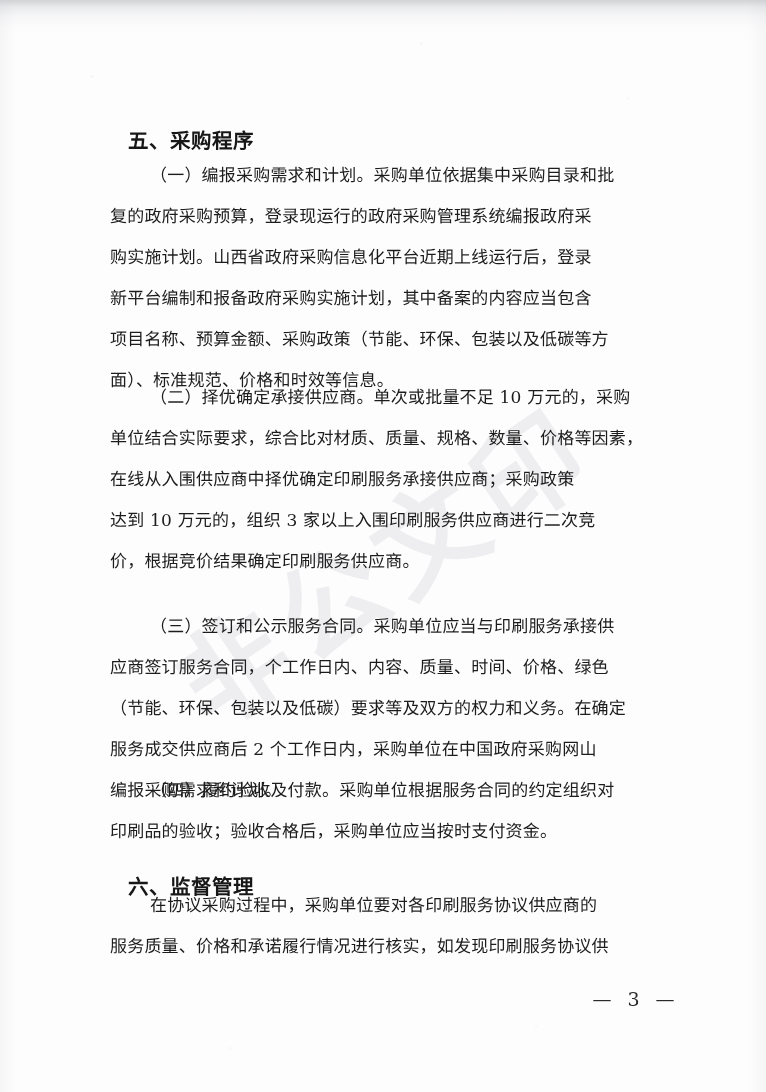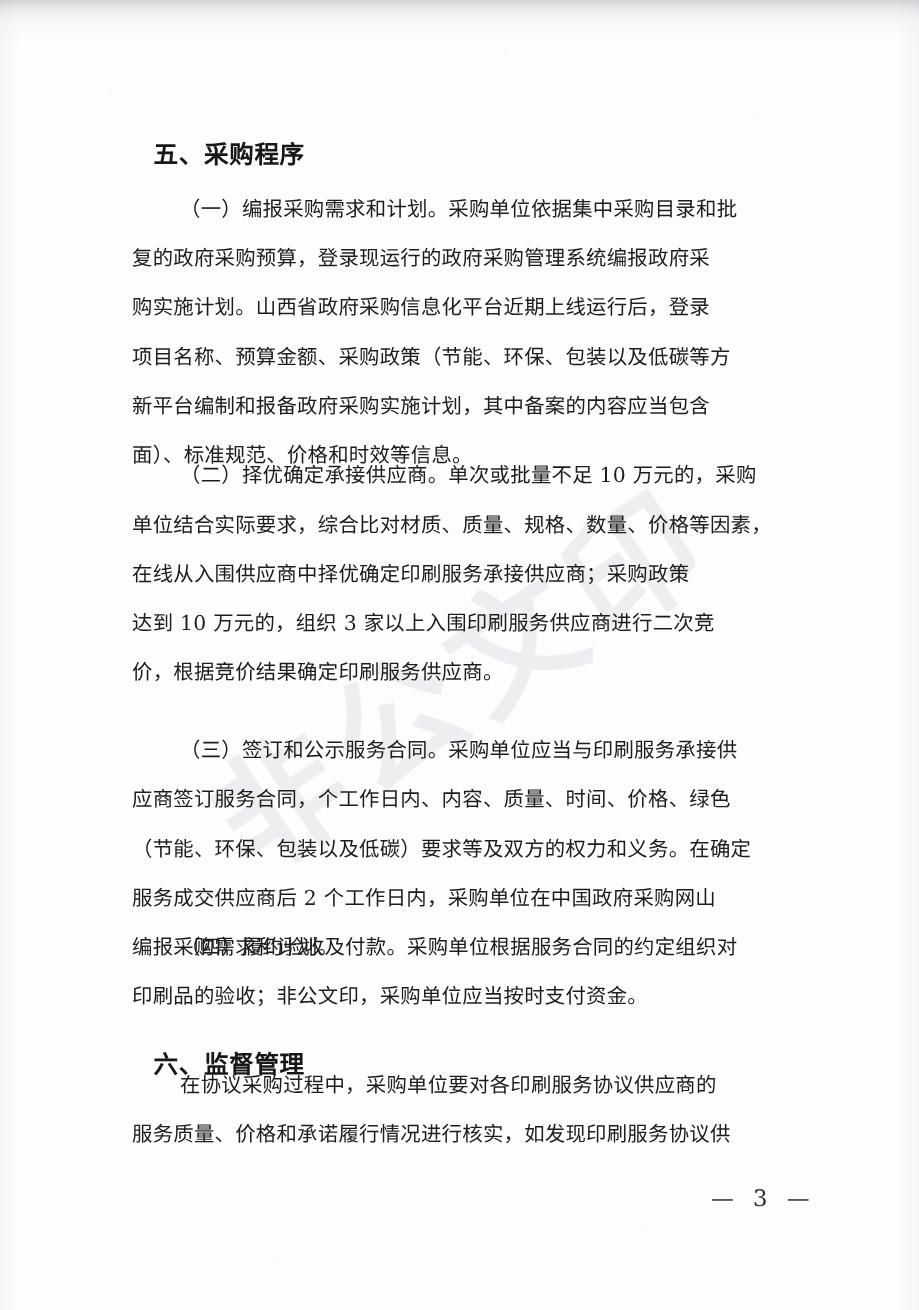--- a/index.html
+++ b/index.html
@@ -152,28 +152,28 @@
 <body>
 
 <div class="page">
 
   <div class="paper-grain"></div>
 
   <div class="watermark">非公文印</div>
 
   <div class="content">
 
-    <div class="heading" style="top:112px;font-family:Liberation Mono, monospace;">五、采购程序</div>
+    <div class="heading" style="top:124px;font-family:Liberation Mono, monospace;">五、采购程序</div>
 
     <div class="para" style="top:155px;">
       <div class="line indent">（一）编报采购需求和计划。采购单位依据集中采购目录和批</div>
       <div class="line">复的政府采购预算，登录现运行的政府采购管理系统编报政府采</div>
       <div class="line">购实施计划。山西省政府采购信息化平台近期上线运行后，登录</div>
+      <div class="line">新平台编制和报备政府采购实施计划，其中备案的内容应当包含</div>
       <div class="line">项目名称、预算金额、采购政策（节能、环保、包装以及低碳等方</div>
-      <div class="line">新平台编制和报备政府采购实施计划，其中备案的内容应当包含</div>
       <div class="line">面）、标准规范、价格和时效等信息。</div>
     </div>
 
     <div class="para" style="top:377px;">
       <div class="line indent">（二）择优确定承接供应商。单次或批量不足 10 万元的，采购</div>
       <div class="line">单位结合实际要求，综合比对材质、质量、规格、数量、价格等因素，</div>
       <div class="line">在线从入围供应商中择优确定印刷服务承接供应商；采购政策</div>
       <div class="line">达到 10 万元的，组织 3 家以上入围印刷服务供应商进行二次竞</div>
       <div class="line">价，根据竞价结果确定印刷服务供应商。</div>
     </div>
@@ -181,21 +181,21 @@
     <div class="para" style="top:606px;">
       <div class="line indent">（三）签订和公示服务合同。采购单位应当与印刷服务承接供</div>
       <div class="line">应商签订服务合同，个工作日内、内容、质量、时间、价格、绿色</div>
       <div class="line">（节能、环保、包装以及低碳）要求等及双方的权力和义务。在确定</div>
       <div class="line">服务成交供应商后 2 个工作日内，采购单位在中国政府采购网山</div>
       <div class="line">编报采购需求和计划。</div>
     </div>
 
     <div class="para" style="top:770px;">
       <div class="line indent">（四）履约验收及付款。采购单位根据服务合同的约定组织对</div>
-      <div class="line">印刷品的验收；非公文印，采购单位应当按时支付资金。</div>
+      <div class="line">印刷品的验收；验收合格后，采购单位应当按时支付资金。</div>
     </div>
 
     <div class="heading" style="top:870px;">六、监督管理</div>
 
     <div class="para" style="top:885px;">
       <div class="line indent">在协议采购过程中，采购单位要对各印刷服务协议供应商的</div>
       <div class="line">服务质量、价格和承诺履行情况进行核实，如发现印刷服务协议供</div>
     </div>
 
     <div class="page-number">— 3 —</div>

